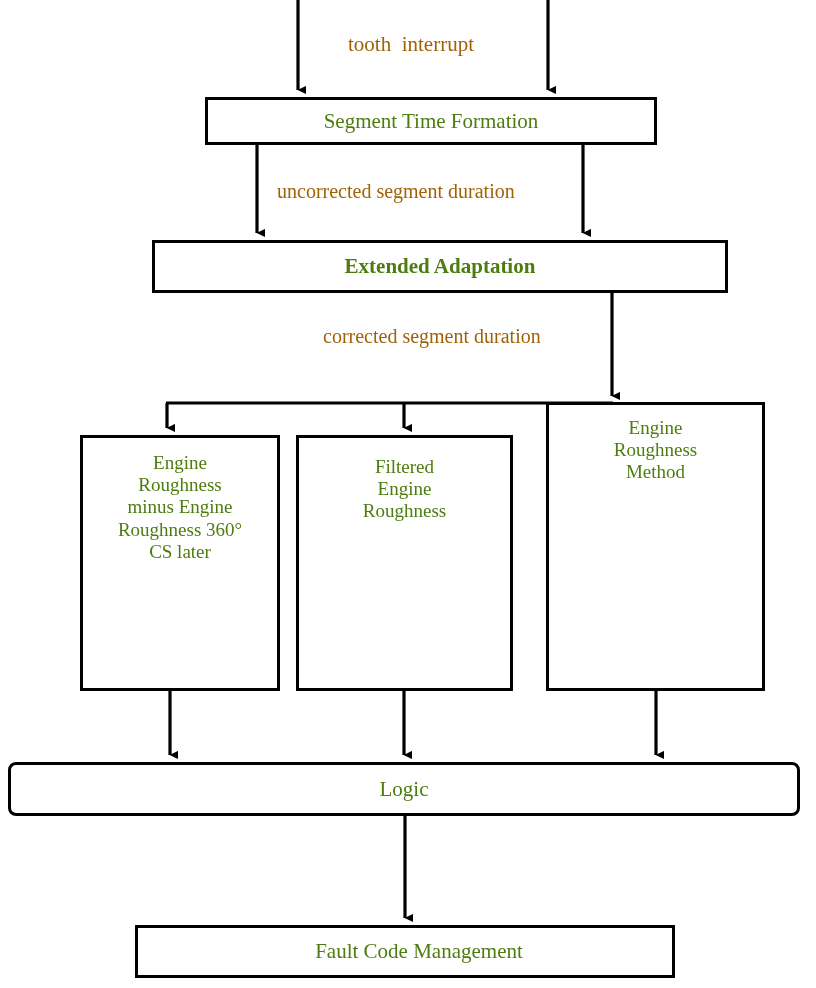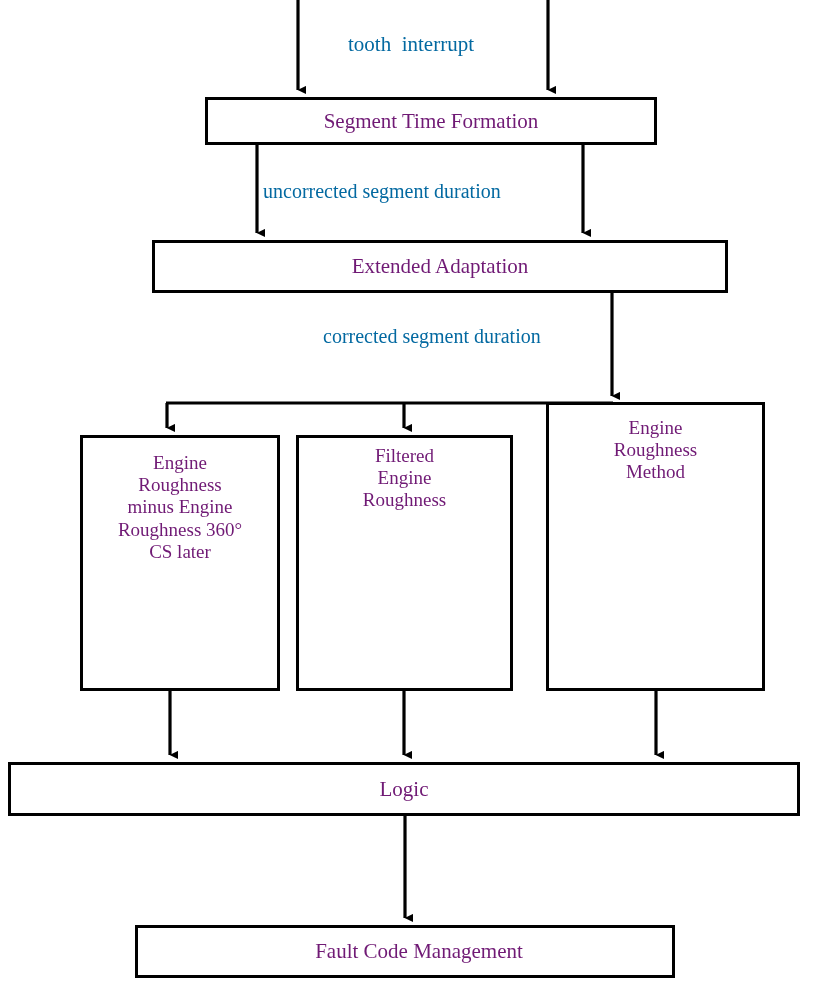--- a/index.html
+++ b/index.html
@@ -26,36 +26,36 @@
   }
   .node {
     position: absolute;
     box-sizing: border-box;
     border: 3px solid #000000;
     background: #ffffff;
     display: flex;
     align-items: flex-start;
     justify-content: center;
     text-align: center;
-    color: #701a75;
+    color: #4d7c0f;
     line-height: 1.17;
   }
   .node.center-v {
     align-items: center;
   }
   .node-label {
     display: block;
     width: 100%;
     padding: 0 6px;
     box-sizing: border-box;
     white-space: pre-line;
   }
   .edge-label {
     position: absolute;
-    color: #0369a1;
+    color: #a16207;
     white-space: pre;
     line-height: 1.1;
   }
 </style>
 </head>
 <body>
 
 <div id="diagram-root">
 
   <svg id="wires" viewBox="0 0 816 988" xmlns="http://www.w3.org/2000/svg">
@@ -82,53 +82,53 @@
       <line x1="170" y1="691" x2="170" y2="755" marker-end="url(#arrowhead)"></line>
       <line x1="404" y1="691" x2="404" y2="755" marker-end="url(#arrowhead)"></line>
       <line x1="656" y1="691" x2="656" y2="755" marker-end="url(#arrowhead)"></line>
 
       <line x1="405" y1="816" x2="405" y2="918" marker-end="url(#arrowhead)"></line>
     </g>
   </svg>
 
   <div class="edge-label" style="left:348px; top:33px; font-size:21px;">tooth  interrupt</div>
 
-  <div class="edge-label" style="left:263px; top:180px; font-size:20px;">uncorrected segment duration</div>
+  <div class="edge-label" style="left:277px; top:180px; font-size:20px;">uncorrected segment duration</div>
 
   <div class="edge-label" style="left:307px; top:325px; font-size:20px;margin-left:16px;">corrected segment duration</div>
 
   <div class="node center-v" style="left:205px; top:97px; width:452px; height:48px; font-size:21px;">
     <span class="node-label">Segment Time Formation</span>
   </div>
 
-  <div class="node center-v" style="left:152px; top:240px; width:576px; height:53px; font-size:21px;">
+  <div class="node center-v" style="left:152px; top:240px; width:576px; height:53px; font-size:21px;font-weight:bold;">
     <span class="node-label">Extended Adaptation</span>
   </div>
 
   <div class="node" style="left:80px; top:435px; width:200px; height:256px; font-size:19px; padding-top:14px;">
     <span class="node-label">Engine
 Roughness
 minus Engine
 Roughness 360°
 CS later</span>
   </div>
 
-  <div class="node" style="left:296px; top:435px; width:217px; height:256px; font-size:19px; padding-top:7px;">
+  <div class="node" style="left:296px; top:435px; width:217px; height:256px; font-size:19px; padding-top:18px;">
     <span class="node-label">Filtered
 Engine
 Roughness</span>
   </div>
 
   <div class="node" style="left:546px; top:402px; width:219px; height:289px; font-size:19px; padding-top:12px;">
     <span class="node-label">Engine
 Roughness
 Method</span>
   </div>
 
-  <div class="node center-v" style="left:8px; top:762px; width:792px; height:54px; font-size:21px;">
+  <div class="node center-v" style="left:8px; top:762px; width:792px; height:54px; font-size:21px;border-radius:8px;">
     <span class="node-label">Logic</span>
   </div>
 
   <div class="node center-v" style="left:135px; top:925px; width:540px; height:53px; font-size:21px;padding-left:28px;">
     <span class="node-label">Fault Code Management</span>
   </div>
 
 </div>
 
 </body></html>

